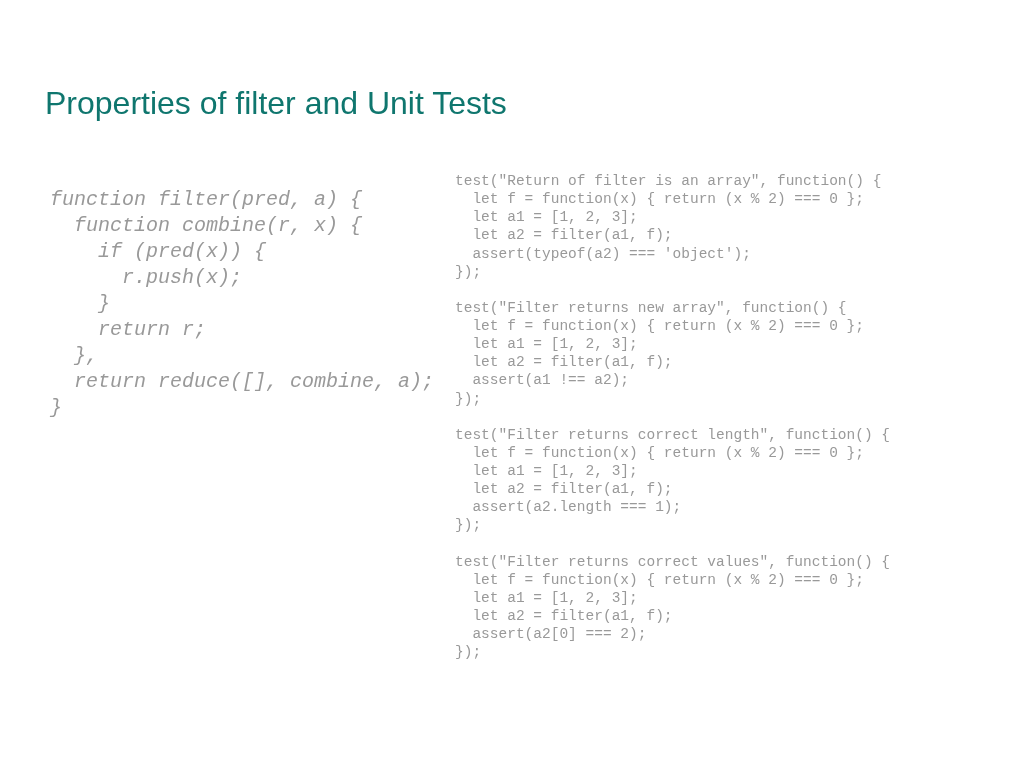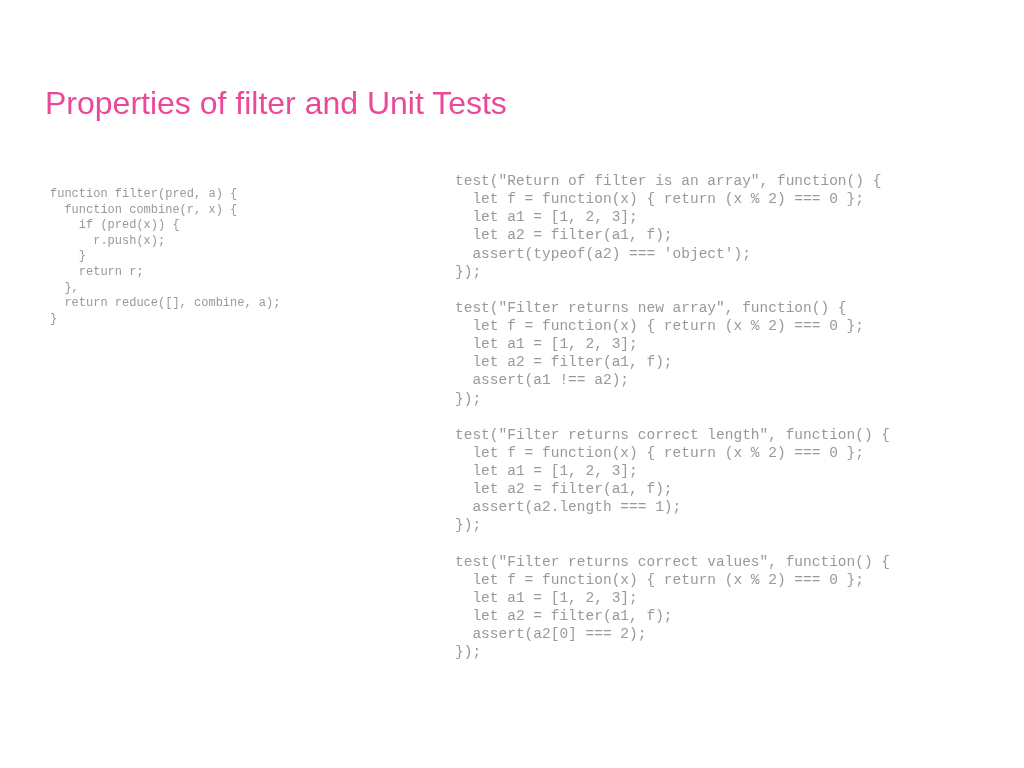--- a/index.html
+++ b/index.html
@@ -12,21 +12,21 @@
       padding: 0;
     }
     .slide {
       width: 100%;
       height: 100%;
       position: relative;
     }
     .title {
       font-size: 32px;
       font-weight: normal;
-      color: #ec4899;
+      color: #0f766e;
       padding: 85px 0 0 45px;
     }
     .content {
       display: flex;
       padding: 50px 0 0 50px;
     }
     .left-col {
       width: 405px;
       flex-shrink: 0;
     }
@@ -34,23 +34,24 @@
       flex: 1;
     }
     pre {
       font-family: "Courier New", Courier, monospace;
       font-size: 14.5px;
       line-height: 1.25;
       color: #999999;
       white-space: pre;
     }
     .left-col pre {
-      font-size: 12px;
+      font-size: 20px;
       line-height: 1.3;
       padding-top: 15px;
+      font-style: italic;
     }
   </style>
 </head>
 <body>
 
 <div class="slide">
   <h1 class="title">Properties of filter and Unit Tests</h1>
   <div class="content">
     <div class="left-col">
       <pre>function filter(pred, a) {

